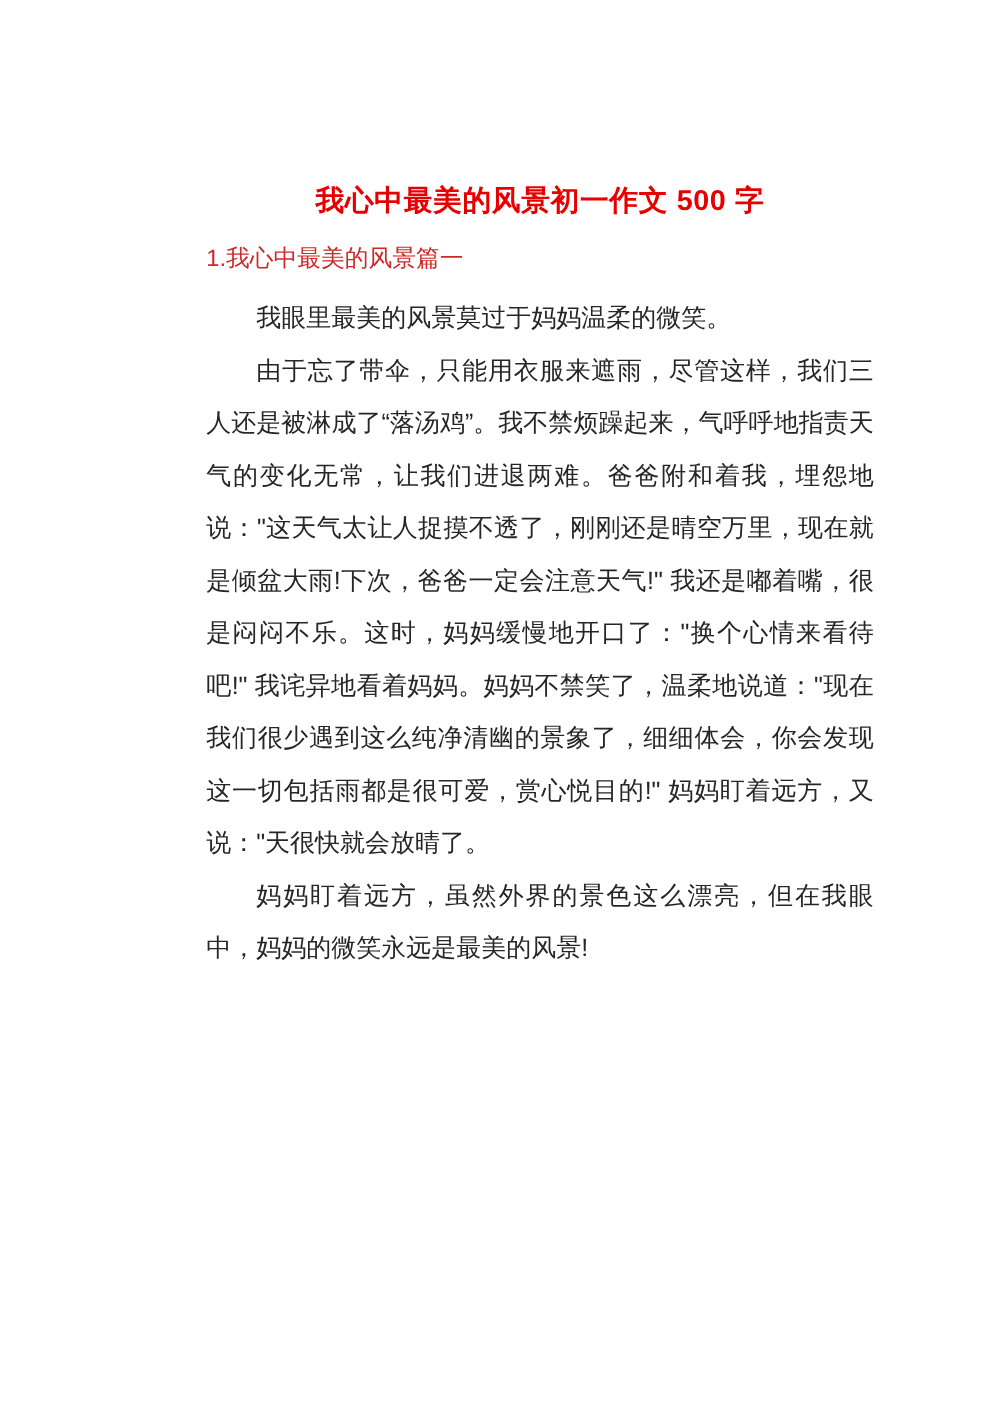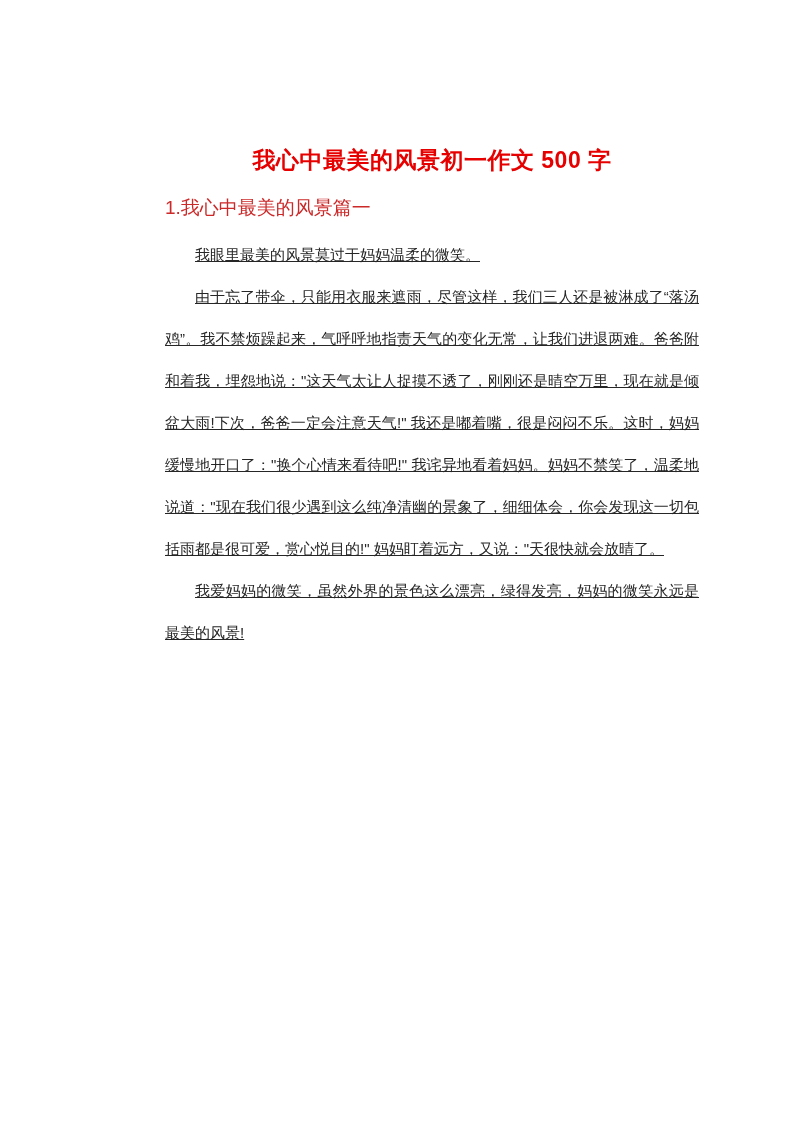--- a/index.html
+++ b/index.html
@@ -33,36 +33,35 @@
   }
   .section-heading {
     font-size: 19px;
     line-height: 20px;
     font-weight: 500;
     color: var(--heading-red);
     text-align: left;
     margin-bottom: 8px;
   }
   .essay-body p {
-    font-size: 15px;
+    font-size: 20px;
     line-height: 42px;
     color: var(--body-text);
     text-align: justify;
     text-justify: inter-ideograph;
     text-indent: 2em;
     margin: 0;
-    text-decoration: underline;
   }
 </style>
 </head>
 <body>
 
 <div class="page">
   <h1 class="essay-title">我心中最美的风景初一作文 500 字</h1>
 
   <h2 class="section-heading">1.我心中最美的风景篇一</h2>
 
   <div class="essay-body">
     <p>我眼里最美的风景莫过于妈妈温柔的微笑。</p>
     <p>由于忘了带伞，只能用衣服来遮雨，尽管这样，我们三人还是被淋成了“落汤鸡”。我不禁烦躁起来，气呼呼地指责天气的变化无常，让我们进退两难。爸爸附和着我，埋怨地说："这天气太让人捉摸不透了，刚刚还是晴空万里，现在就是倾盆大雨!下次，爸爸一定会注意天气!" 我还是嘟着嘴，很是闷闷不乐。这时，妈妈缓慢地开口了："换个心情来看待吧!" 我诧异地看着妈妈。妈妈不禁笑了，温柔地说道："现在我们很少遇到这么纯净清幽的景象了，细细体会，你会发现这一切包括雨都是很可爱，赏心悦目的!" 妈妈盯着远方，又说："天很快就会放晴了。</p>
-    <p>我爱妈妈的微笑，虽然外界的景色这么漂亮，绿得发亮，妈妈的微笑永远是最美的风景!</p>
+    <p>妈妈盯着远方，虽然外界的景色这么漂亮，但在我眼中，妈妈的微笑永远是最美的风景!</p>
   </div>
 </div>
 
 </body></html>

